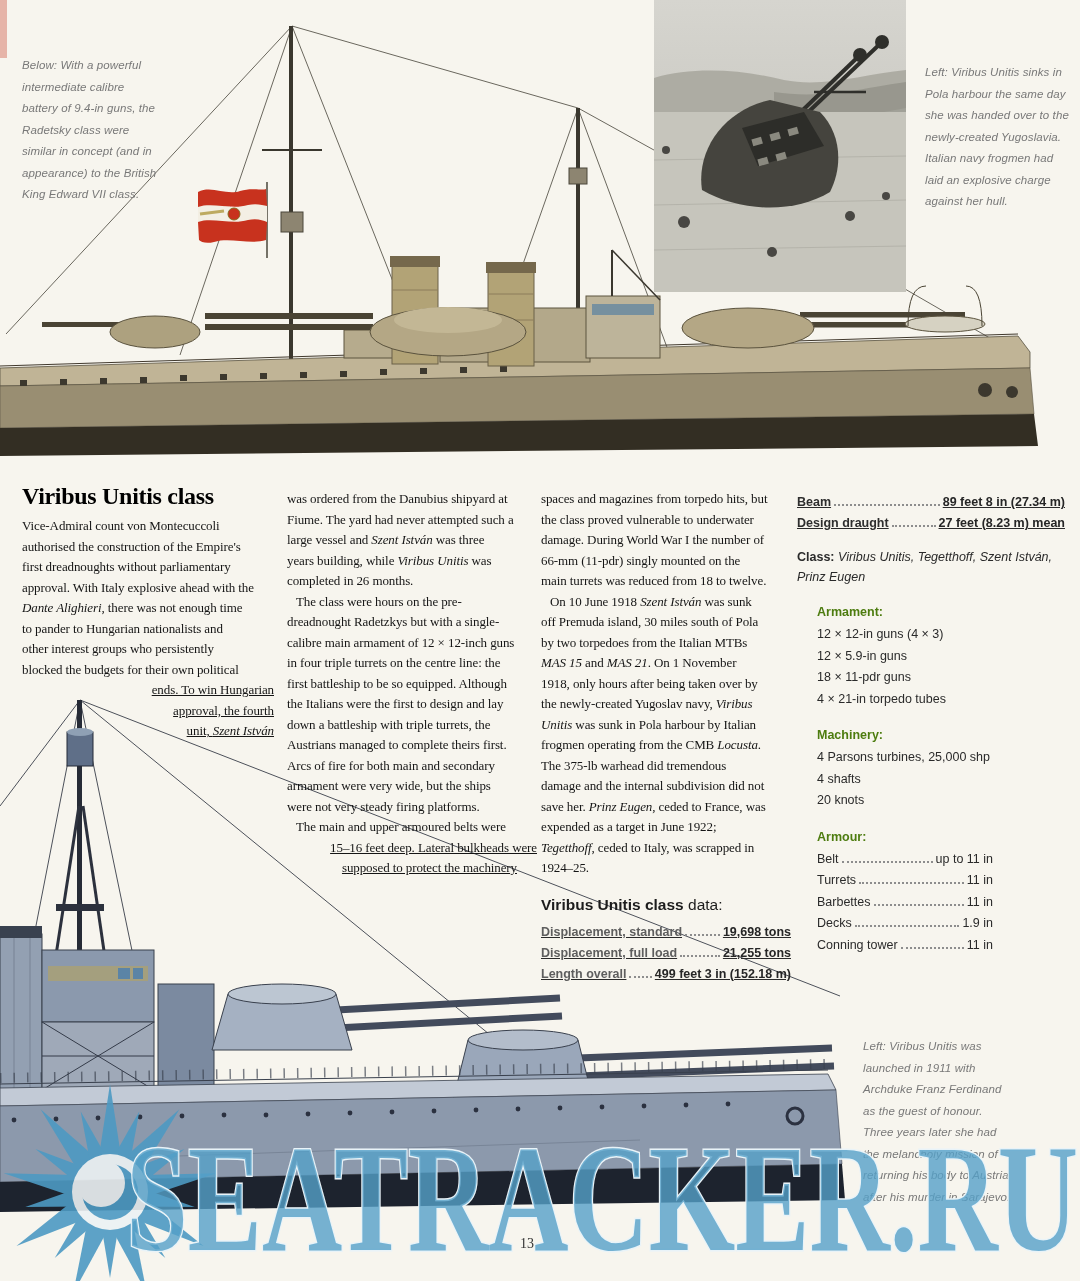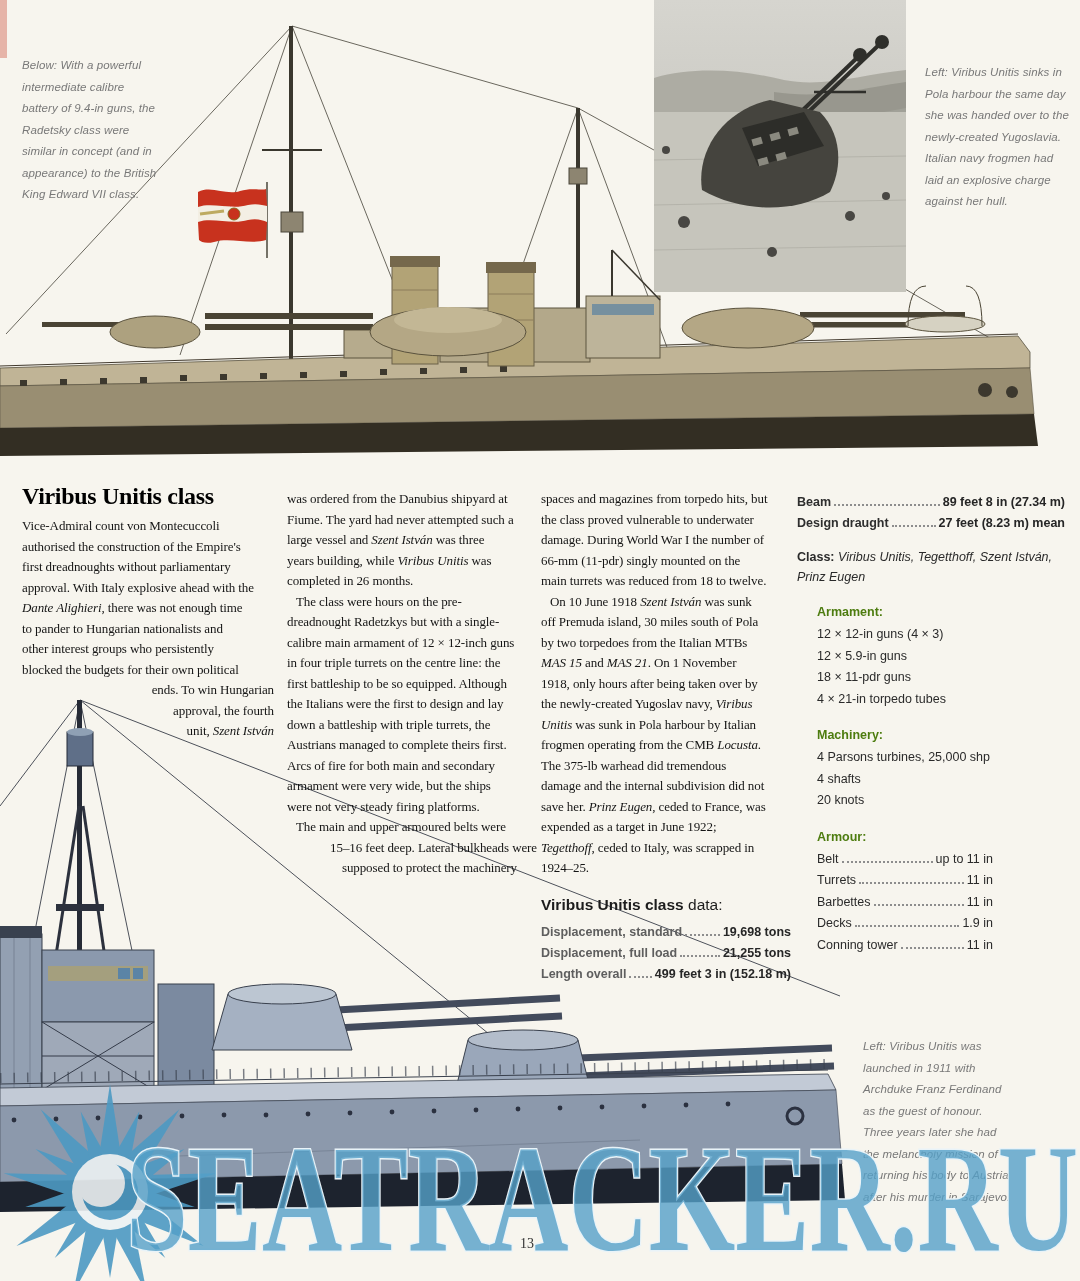--- a/index.html
+++ b/index.html
@@ -6,28 +6,28 @@
   .page{position:relative;width:1080px;height:1281px;background:#f7f5ee;overflow:hidden;
         font-family:"Liberation Serif","DejaVu Serif",serif;}
   .layer{position:absolute;pointer-events:none;}
   
   .cap{position:absolute;z-index:4;font:italic 11.5px/21.5px "Liberation Sans","DejaVu Sans",sans-serif;
        color:#787878;letter-spacing:.1px;}
   
   .col{position:absolute;z-index:4;font:13px/20.5px "Liberation Serif","DejaVu Serif",serif;color:#151515;}
   .col .ln{white-space:nowrap;letter-spacing:-.1px;}
   .ln.ind{text-indent:9px;}
-  .ln.ra{text-align:right;}
+  .ln.ra{text-align:right;text-decoration:underline;}
   .ln.pr{padding-right:20px;text-align:right;}
   .heading{font:bold 24px/26px "Liberation Serif","DejaVu Serif",serif;color:#000;
            letter-spacing:-.3px;margin:0 0 7px 0;}
   
   .datahead{font:bold 15.5px/20px "Liberation Sans","DejaVu Sans",sans-serif;color:#1c1c1c;margin:16px 0 7px;}
   .datahead .rest{font-weight:400;text-align:center;}
-  .drow{display:flex;align-items:baseline;font:bold 12.5px/21px "Liberation Sans","DejaVu Sans",sans-serif;color:#2a2a2a;}
+  .drow{display:flex;align-items:baseline;font:bold 12.5px/21px "Liberation Sans","DejaVu Sans",sans-serif;color:#2a2a2a;text-decoration:underline;}
   .drow .lbl{color:#5e5e5e;}
   .drow .dots{flex:1;border-bottom:2px dotted #8d8d8d;margin:0 3px 4px 3px;min-width:12px;}
   .drow .val{color:#262626;}
   
   .specs{position:absolute;left:797px;top:492px;width:268px;z-index:4;
          font:12.5px/21.5px "Liberation Sans","DejaVu Sans",sans-serif;color:#2a2a2a;}
   .specs .drow .lbl{color:#2e2e2e;}
   .classline{margin-top:13px;line-height:20px;}
   .classline .cl{font-weight:bold;}
   .classline .cv{font-style:italic;}

